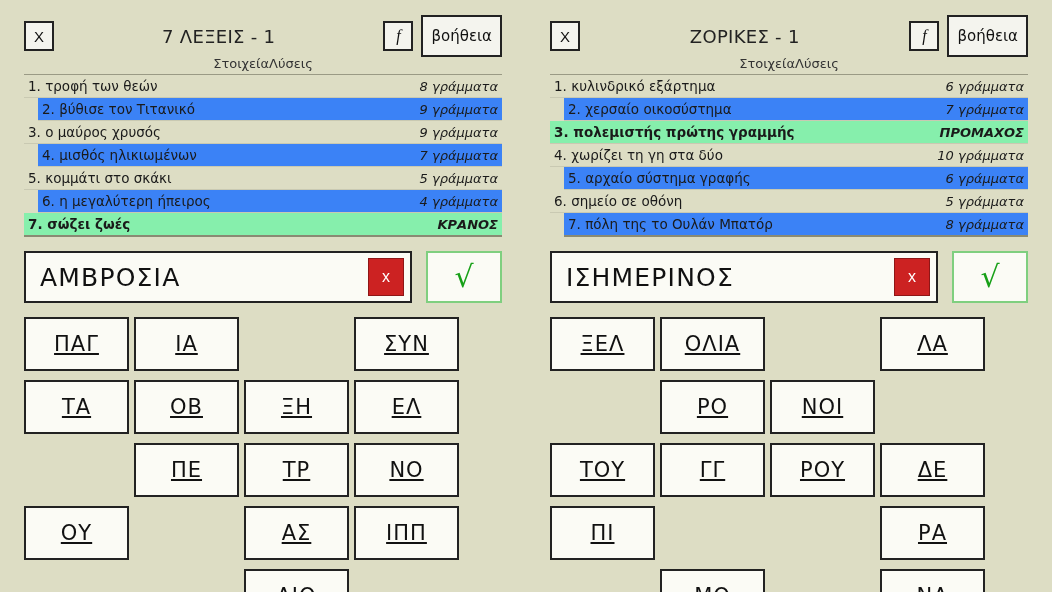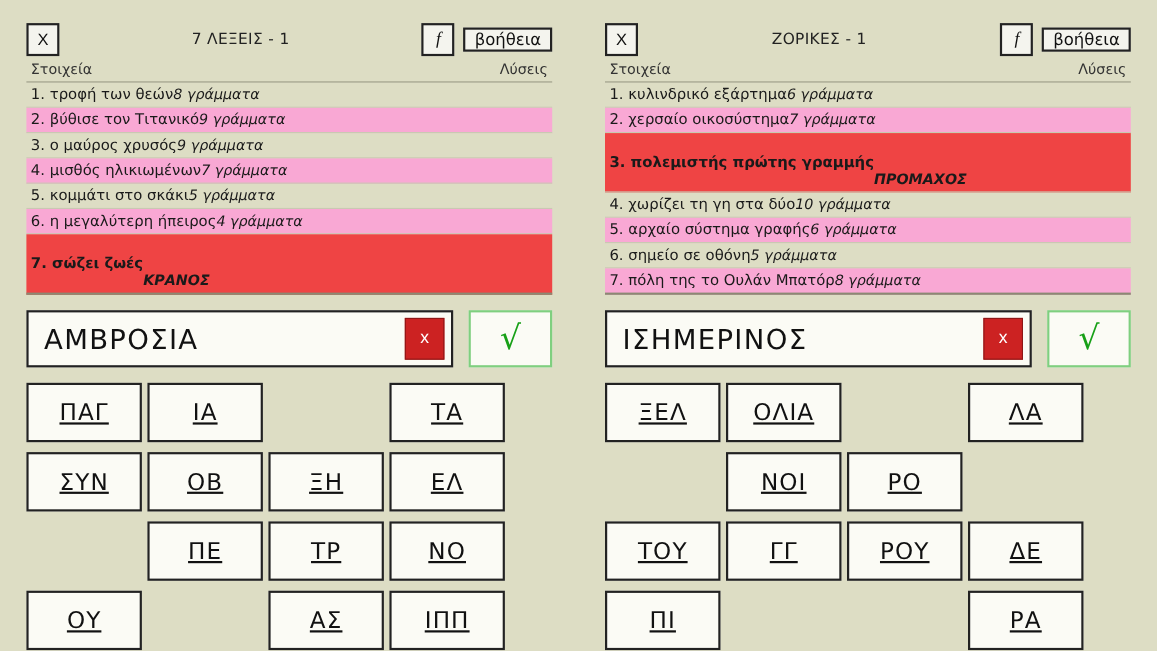--- a/index.html
+++ b/index.html
@@ -38,72 +38,72 @@
     border: 2px solid #222;
     background: #f4f4ee;
     font-size: 15px;
     display: flex; align-items: center; justify-content: center;
     color: #111;
     font-family: "Liberation Sans", sans-serif;
   }
   .hdr-title {
     flex: 1;
     text-align: center;
-    font-size: 14px;
+    font-size: 18px;
     color: #222;
     letter-spacing: .3px;
     font-family: "DejaVu Sans", sans-serif;
   }
   .hdr-right {
     display: flex; align-items: center; gap: 8px;
   }
   .btn-f {
     width: 30px; height: 30px;
     border: 2px solid #222;
     background: #f4f4ee;
     font-size: 16px;
     display: flex; align-items: center; justify-content: center;
     color: #111;
     font-family: "Liberation Serif", serif;
     font-style: italic;
   }
   .btn-help {
-    height: 22px;
+    height: 42px;
     border: 2px solid #222;
     background: #f4f4ee;
     font-size: 15px;
     padding: 0 8px;
     display: flex; align-items: center; justify-content: center;
     color: #111;
   }
 
   
   .tbl-head {
     display: flex;
-    justify-content: space-between;
+    justify-content: center;
     font-size: 13px;
     color: #333;
     padding: 2px 4px 3px 4px;
     border-bottom: 1px solid #9a9a85;
   }
   .rows { margin-bottom: 4px; }
   .row {
     display: flex;
-    justify-content: flex-start;
+    justify-content: space-between;
     align-items: center;
     font-size: 13.5px;
     color: #1a1a1a;
     padding: 3px 4px;
     border-bottom: 1px solid #c9c9b2;
     background: transparent;
   }
-  .row.alt { background: #f9a8d4; }
-  .row.solved { font-weight: bold; background: #ef4444; }
+  .row.alt { background: #3b82f6; margin-left: 14px; }
+  .row.solved { font-weight: bold; background: #86efac; }
   .row .ans { font-size: 13px; font-style: italic; }
-  .row.solved .ans { font-weight: bold; margin-top: 32px; }
+  .row.solved .ans { font-weight: bold; }
   .row.last { border-bottom: 2px solid #8a8a73; }
 
   
   .answer-bar {
     display: flex;
     align-items: center;
     gap: 14px;
     margin-top: 14px;
     border-radius: 14px;
   }
@@ -222,23 +222,23 @@
           <span class="answer-text">ΑΜΒΡΟΣΙΑ</span>
           <span class="clear-btn">x</span>
         </div>
         <div class="ok-btn">√</div>
       </div>
 
       <div class="grid">
         <div class="tile">ΠΑΓ</div>
         <div class="tile">ΙΑ</div>
         <div class="tile empty"></div>
+        <div class="tile">ΣΥΝ</div>
+
         <div class="tile">ΤΑ</div>
-
-        <div class="tile">ΣΥΝ</div>
         <div class="tile">ΟΒ</div>
         <div class="tile">ΞΗ</div>
 
         <div class="tile">ΕΛ</div>
         <div class="tile empty"></div>
         <div class="tile">ΠΕ</div>
         <div class="tile">ΤΡ</div>
 
         <div class="tile">ΝΟ</div>
         <div class="tile">ΟΥ</div>
@@ -307,22 +307,22 @@
         <div class="ok-btn">√</div>
       </div>
 
       <div class="grid">
         <div class="tile">ΞΕΛ</div>
         <div class="tile">ΟΛΙΑ</div>
         <div class="tile empty"></div>
         <div class="tile">ΛΑ</div>
 
         <div class="tile empty"></div>
+        <div class="tile">ΡΟ</div>
         <div class="tile">ΝΟΙ</div>
-        <div class="tile">ΡΟ</div>
         <div class="tile empty"></div>
 
         <div class="tile">ΤΟΥ</div>
         <div class="tile">ΓΓ</div>
         <div class="tile">ΡΟΥ</div>
         <div class="tile">ΔΕ</div>
 
         <div class="tile">ΠΙ</div>
         <div class="tile empty"></div>
         <div class="tile empty"></div>

